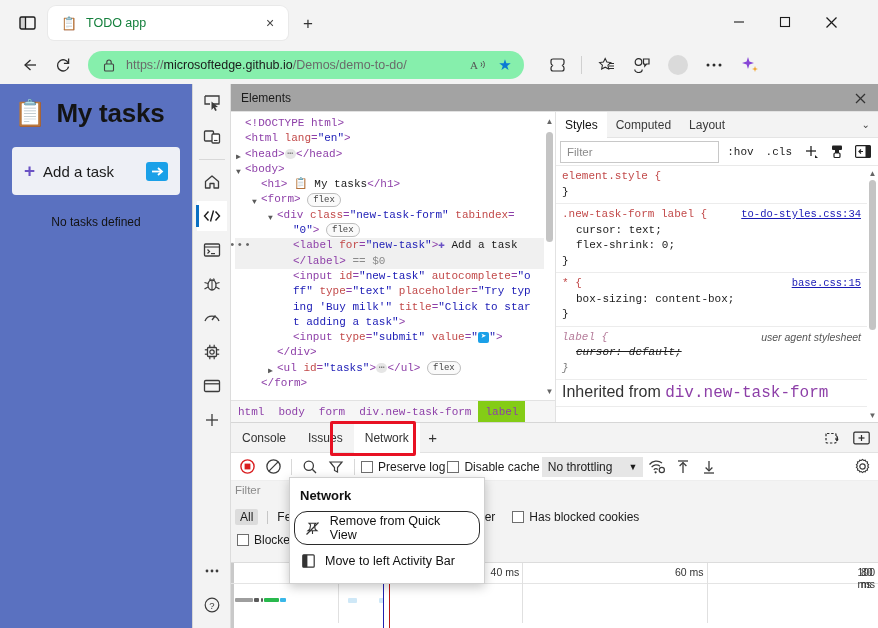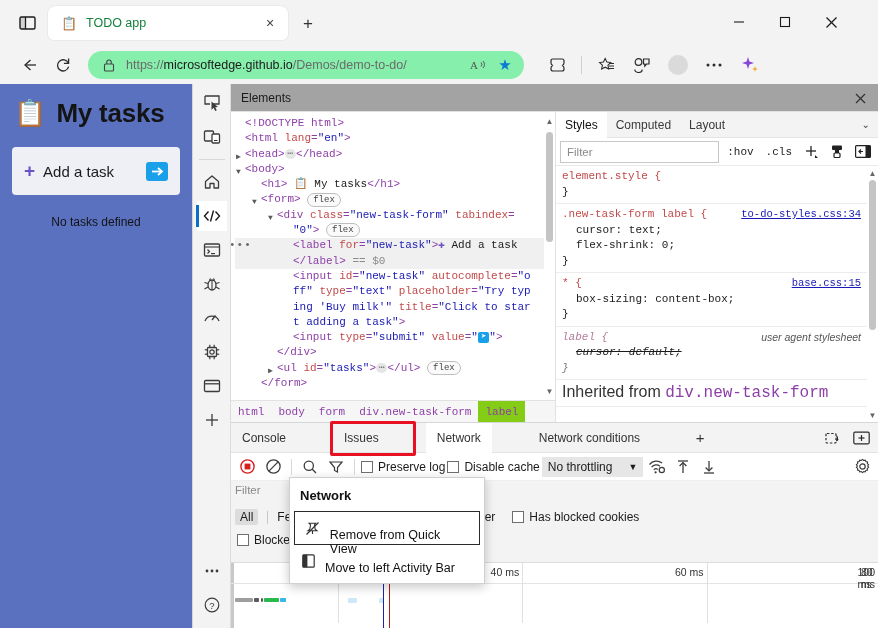--- a/index.html
+++ b/index.html
@@ -151,21 +151,21 @@
   .inherited { padding:4px 6px; font-family:"Liberation Sans",sans-serif; font-size:16px; color:#333; border-bottom:1px solid #ececec;}
   .inherited .mono { font-family:"Liberation Mono",monospace; color:#8d3fa8; }
   .styles-scroll { position:absolute; right:0; top:54px; width:11px; bottom:0; background:#fff; }
   .styles-scroll .thumb { position:absolute; left:2px; top:14px; width:7px; height:150px; background:#c4c4c4; border-radius:4px; }
   .styles-scroll .arrow { position:absolute; left:0; width:11px; height:14px; display:flex; align-items:center; justify-content:center; color:#666; font-size:8px;}
   .styles-scroll .arrow.up { top:0; }
   .styles-scroll .arrow.dn { bottom:0; }
 
   
   .drawer { position:absolute; left:0; right:0; bottom:0; height:206px; background:#f3f3f3; border-top:1px solid #d6d6d6; }
-  .drawer-tabs { height:30px; display:flex; align-items:center; position:relative; border-bottom:1px solid #e2e2e2;gap:36px;}
+  .drawer-tabs { height:30px; display:flex; align-items:center; position:relative; border-bottom:1px solid #e2e2e2;}
   .dtab { height:30px; padding:0 11px; display:flex; align-items:center; font-size:12px; color:#333; }
   .dtab.sel { background:#fff; }
   .dtab-plus { width:26px; height:26px; display:flex; align-items:center; justify-content:center; font-size:15px; color:#333; }
   .drawer-right { position:absolute; right:4px; top:2px; display:flex; gap:2px; }
   .dr-ico { width:26px;height:26px;display:flex;align-items:center;justify-content:center;color:#2b2b2b;}
   .red-box { position:absolute; border:3px solid #e81123; border-radius:2px; pointer-events:none; }
 
   .net-toolbar { height:28px; display:flex; align-items:center; gap:2px; padding:0 4px; background:#fff; border-bottom:1px solid #eee;}
   .nt-ico { width:24px;height:24px;display:flex;align-items:center;justify-content:center;}
   .nt-sep { width:1px;height:16px;background:#d8d8d8;margin:0 4px;}
@@ -179,21 +179,21 @@
   .vsep { width:1px; height:13px; background:#c6c6c6; }
   .net-checks { height:22px; display:flex; align-items:center; padding:0 6px; gap:14px; font-size:12px; background:#f3f3f3;}
 
   
   .ctxmenu {
     position:absolute; left:58px; top:54px; width:196px; background:#fff;
     border:1px solid #d0d0d0; box-shadow:0 3px 10px rgba(0,0,0,.22); z-index:40;
     padding:4px 0 6px 0;
   }
   .ctx-title { font-size:13px; font-weight:bold; padding:6px 10px 8px; color:#111; }
-  .ctx-item { height:26px; display:flex; gap:9px; padding:16px 10px; font-size:12.5px; color:#111;}
+  .ctx-item { height:26px; display:flex; align-items:center; gap:9px; padding:16px 10px; font-size:12.5px; color:#111;border-radius:13px;}
   .ctx-item.hl { border:1px solid #2b2b2b; margin:0 4px; height:26px; }
   .ctx-ico { width:16px; display:flex; align-items:center; justify-content:center; }
 
   
   .timeline { position:absolute; left:0; right:0; bottom:0; height:66px; background:#fff; border-top:1px solid #dcdcdc; }
   .tl-ruler { position:relative; height:21px; border-bottom:1px solid #e4e4e4;}
   .tl-tick { position:absolute; top:0; bottom:-40px; width:1px; background:#e0e0e0;}
   .tl-lbl { position:absolute; top:3px; font-size:10.5px; color:#333; transform:translateX(-100%); padding-right:3px;}
   .tl-bars { position:relative; height:44px; }
   .bar { position:absolute; height:4px; border-radius:1px; }
@@ -513,21 +513,20 @@
           <div class="arrow dn">▼</div>
         </div>
       </div>
 
       <div class="drawer">
 
         <div class="drawer-tabs">
           <div class="dtab">Console</div>
           <div class="dtab">Issues</div>
           <div class="dtab sel">Network</div>
-          <div class="dtab">Network conditions</div>
           <div class="dtab-plus">+</div>
           <div class="drawer-right">
             <div class="dr-ico">
               <svg width="17" height="15" viewBox="0 0 17 15">
                   <rect x="1" y="2.5" width="10" height="9.5" rx="1" fill="none" stroke="#2b2b2b" stroke-width="1.2" stroke-dasharray="2.4 1.8"></rect>
                   <path d="M11.5 5 a3.5 3.5 0 0 1 0 5" fill="none" stroke="#2b2b2b" stroke-width="1.2"></path>
                   <path d="M13.8 8.8 L11.4 10.2 L11.4 7.4 Z" fill="#2b2b2b"></path>
                 </svg>
             </div>
             <div class="dr-ico">

